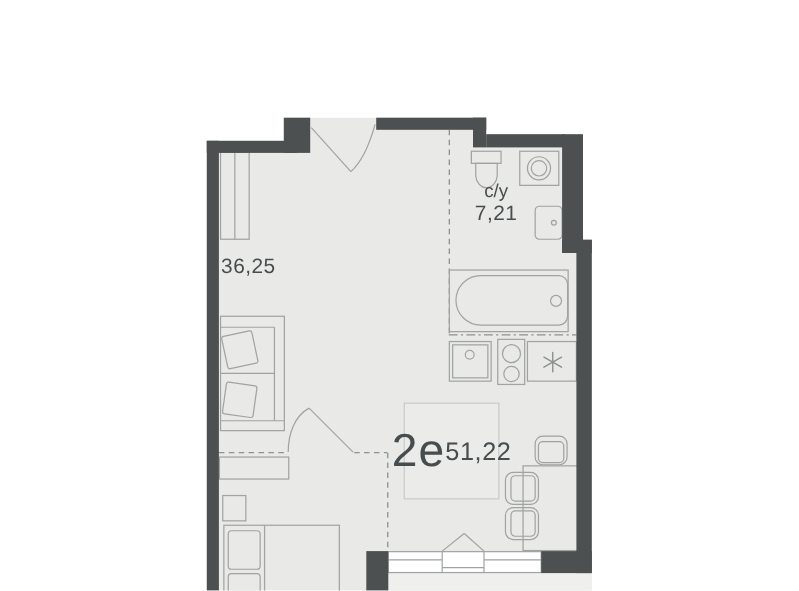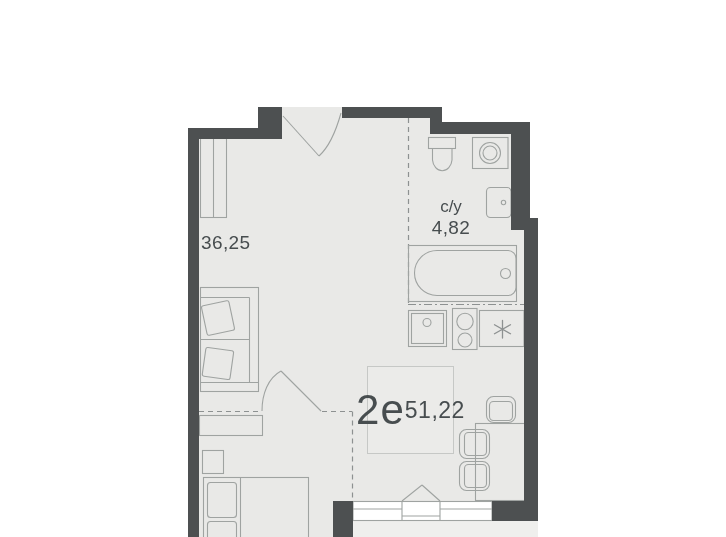--- a/index.html
+++ b/index.html
@@ -16,21 +16,21 @@
   .ln{fill:none;stroke:var(--outline);stroke-width:1.1;}
   .lnf{fill:var(--floor);stroke:var(--outline);stroke-width:1.1;}
   .lnw{fill:var(--window-fill);stroke:var(--outline);stroke-width:1.1;}
   .dash{fill:none;stroke:var(--dash);stroke-width:1.2;stroke-dasharray:5 4;}
   .dashdot{fill:none;stroke:var(--dash);stroke-width:1.2;stroke-dasharray:8 3 2 3;}
   .hatchline{stroke:var(--hatch);stroke-width:0.9;}
   .snow{fill:none;stroke:var(--dash);stroke-width:1.3;stroke-linecap:round;}
   
   .area-label{position:absolute;color:var(--text);font-size:19px;letter-spacing:.4px;line-height:1.05;}
   .label-living{left:201px;top:233px;}
-  .bath-label{position:absolute;left:414px;top:198px;width:74px;text-align:center;color:var(--text);}
+  .bath-label{position:absolute;left:414px;top:165px;width:74px;text-align:center;color:var(--text);}
   .bath-name{font-size:17px;line-height:1.1;}
   .bath-area{font-size:19px;letter-spacing:.4px;line-height:1.1;margin-top:1px;}
   .unit-card{
     position:absolute;left:367px;top:366px;width:87px;height:88px;box-sizing:border-box;
     background:var(--card-bg);border:1px solid var(--card-border);
     display:flex;flex-direction:row;align-items:center;justify-content:center;
     color:var(--text);
   }
   .unit-type{font-size:42px;line-height:1;letter-spacing:1px;}
   .unit-divider{width:58px;height:1px;background:var(--divider);margin:4px 0 5px;}
@@ -176,21 +176,21 @@
       <rect x="524" y="218" width="14" height="303"></rect>
       <rect x="333" y="501" width="20" height="36"></rect>
       <rect x="492" y="501" width="46" height="20"></rect>
     </g>
   </svg>
 
   <div class="area-label label-living">36,25</div>
 
   <div class="bath-label">
     <div class="bath-name">с/у</div>
-    <div class="bath-area">4,82</div>
+    <div class="bath-area">7,21</div>
   </div>
 
   <div class="unit-card">
     <div class="unit-type">2е</div>
     <div class="unit-divider"></div>
     <div class="unit-area">51,22</div>
   </div>
 
 </div>
 

